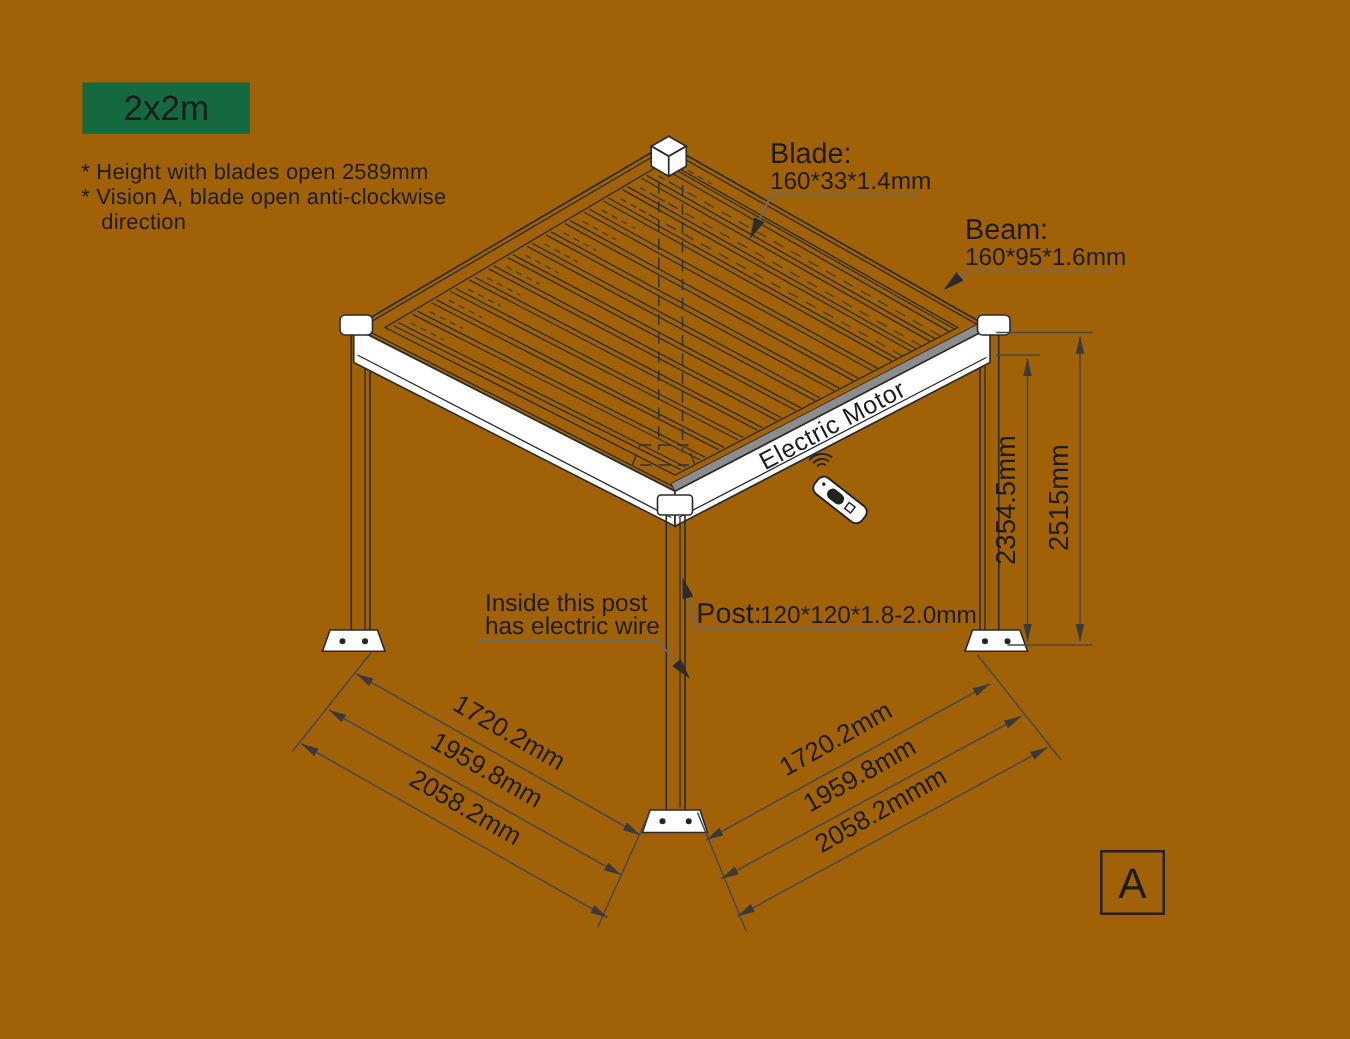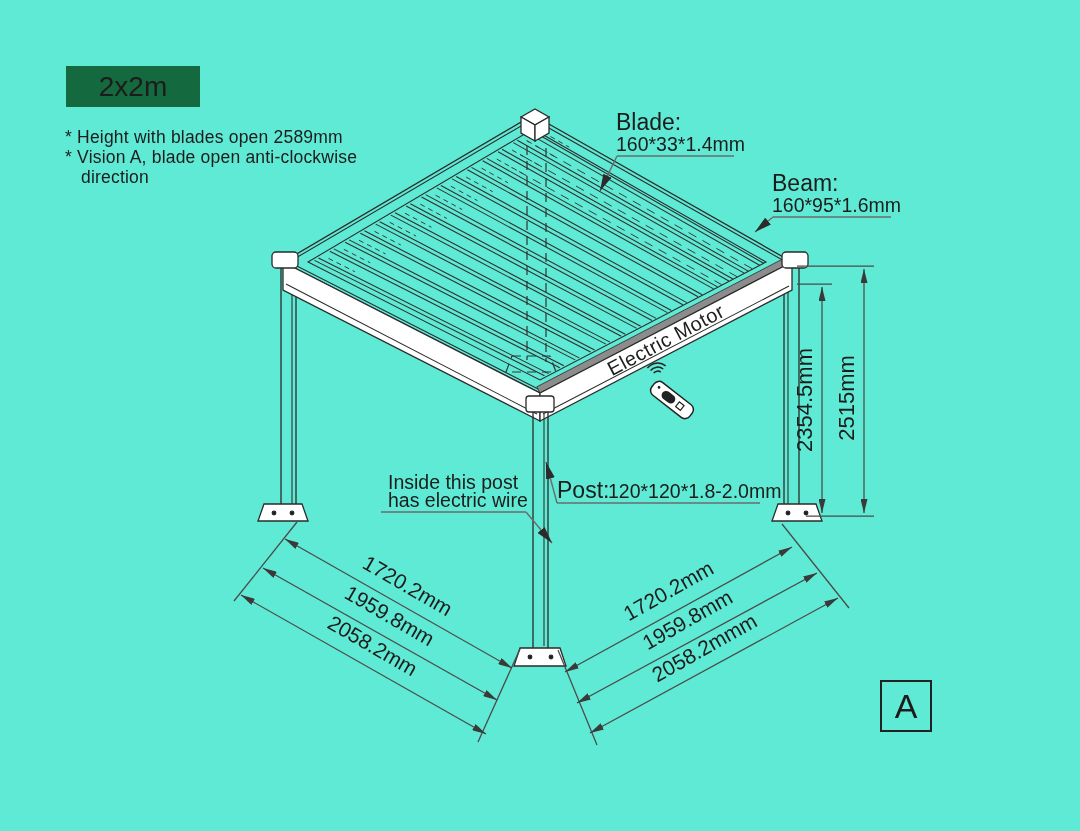--- a/index.html
+++ b/index.html
@@ -1,16 +1,16 @@
 <!DOCTYPE html>
 <html><head>
 <meta charset="utf-8">
 <style>
   html,body{margin:0;padding:0;background:#ffffff;}
-  .page{position:relative;width:1080px;height:831px;background:#5eead4;overflow:hidden;
+  .page{position:relative;width:1080px;height:831px;background:#a16207;overflow:hidden;
         font-family:"Liberation Sans",sans-serif;}
   svg text{fill:#1c1c1c;font-family:"Liberation Sans",sans-serif;}
   .struct{stroke:#2b2b2b;fill:none;stroke-width:1.3;}
   .thin{stroke-width:1.05;}
   .white{fill:#ffffff;}
   .ann{stroke:#4a4a4a;fill:none;stroke-width:1.25;}
   .lead{stroke:#6b6b6b;fill:none;stroke-width:1.4;}
   .dashv{stroke:#333;fill:none;stroke-width:1.2;stroke-dasharray:9 6;}
   #blade-lines line{stroke:#2e2e2e;stroke-width:1.05;}
   #blade-dashes line{stroke:#3c3c3c;stroke-width:1;stroke-dasharray:5 4;}

